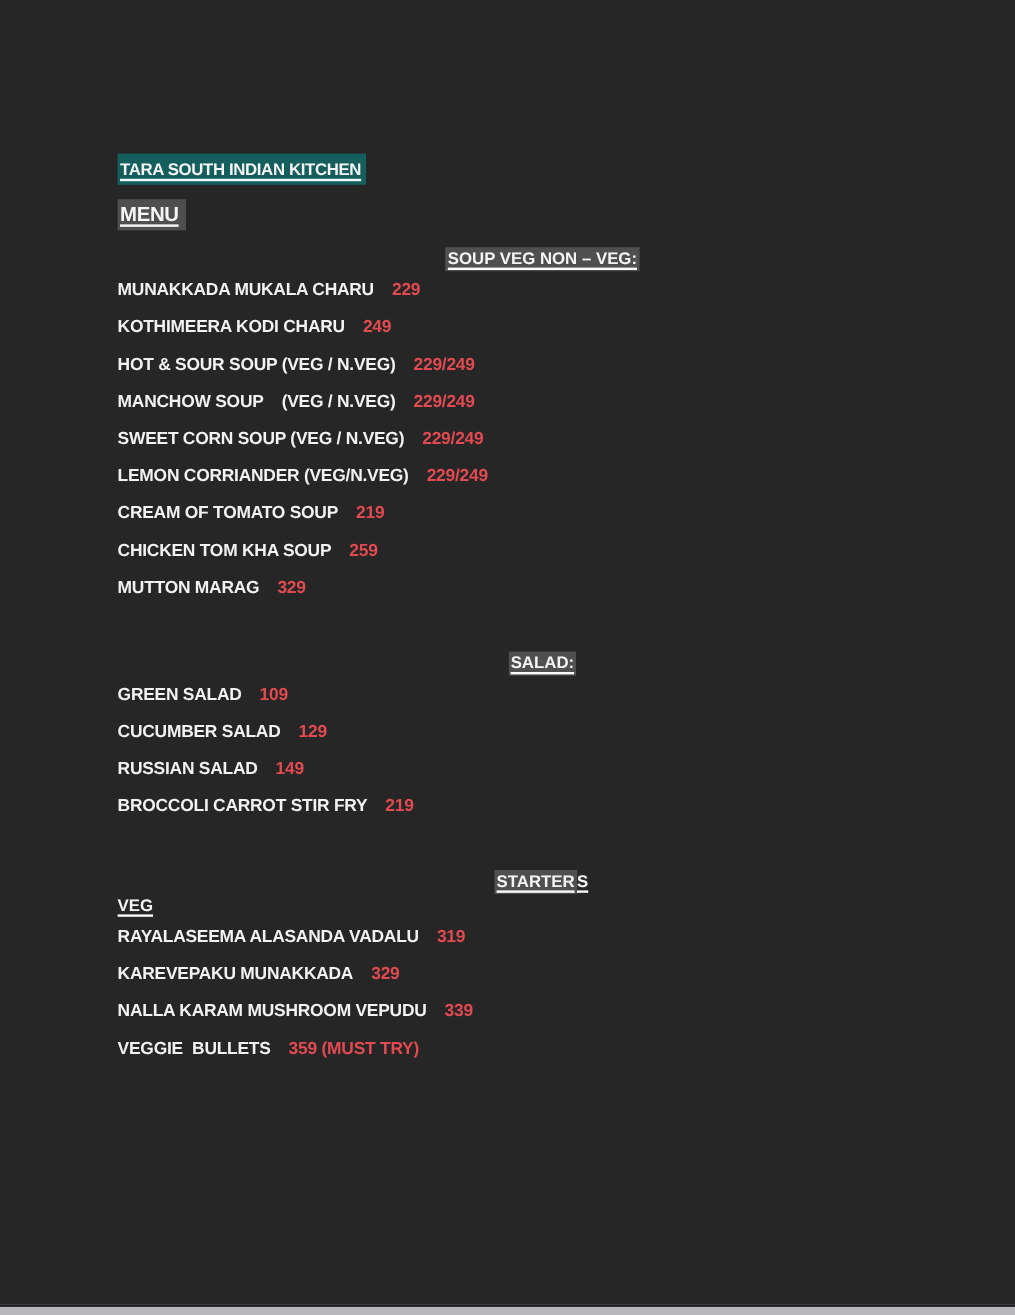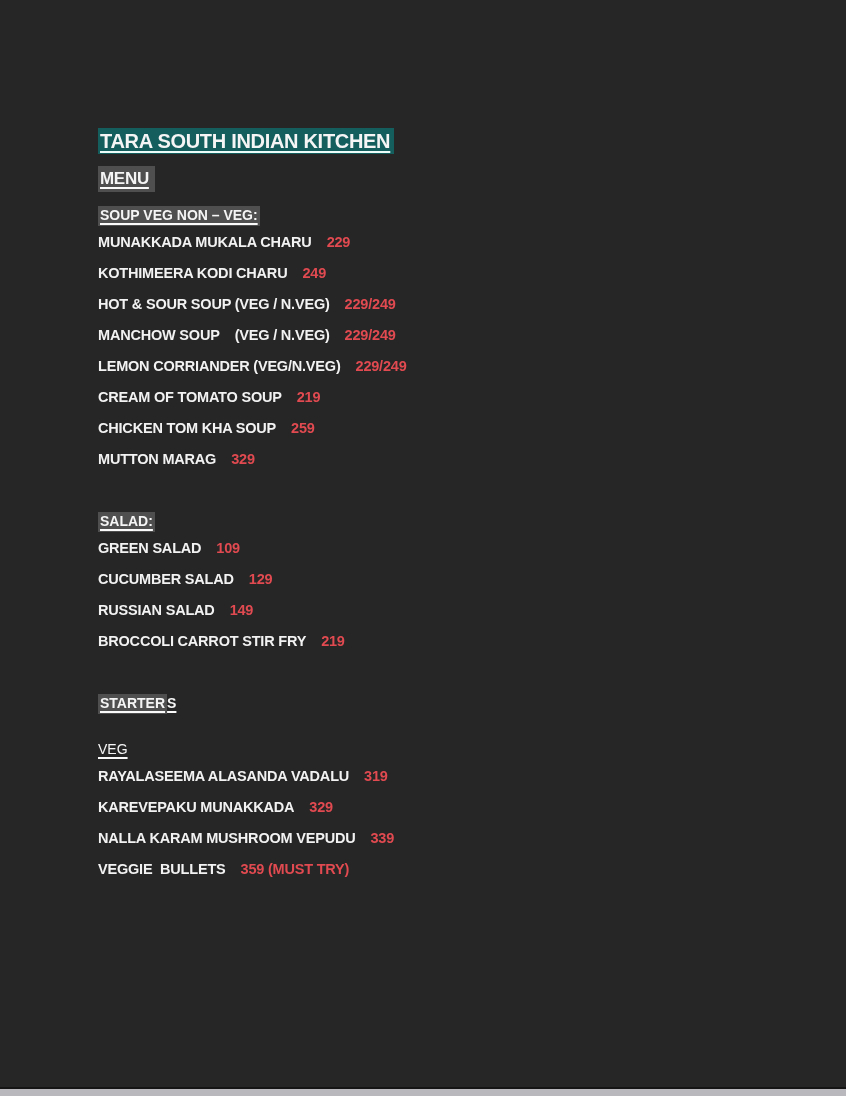--- a/index.html
+++ b/index.html
@@ -14,21 +14,21 @@
   }
 
   .content {
     position: absolute;
     left: 98px;
     top: 128px;
     right: 40px;
   }
 
   
-  .doc-title { margin: 0 0 12px 0; font-size: 20px; line-height: 20px; }
+  .doc-title { margin: 0 0 12px 0; font-size: 14px; line-height: 20px; }
   .doc-title .hl-teal {
     display: inline-block;
     background: var(--title_highlight, #145f5e);
     color: #f5f5f5;
     font-weight: 700;
     letter-spacing: -0.3px;
     padding: 3px 4px 3px 2px;
     text-decoration: underline;
     text-decoration-thickness: 1.5px;
     text-underline-offset: 3px;
@@ -47,42 +47,42 @@
     text-decoration: underline;
     text-decoration-thickness: 1.5px;
     text-underline-offset: 3px;
     text-decoration-color: #fafafa;
   }
 
   
   .menu-section { margin-top: 37px; }
   .menu-section:first-child { margin-top: 0; }
 
-  .section-heading { font-size: 14px; line-height: 15px; font-weight: 700; color: #f5f5f5; }
+  .section-heading { font-size: 14px; line-height: 15px; font-weight: 700; color: #f5f5f5; text-align: center; }
   .section-heading span {
     display: inline-block;
     text-decoration: underline;
     text-decoration-thickness: 1.5px;
     text-underline-offset: 3px;
     text-decoration-color: #fafafa;
   }
   .section-heading .seg-hl {
     background: var(--heading_highlight, #4f4f4f);
     padding: 2px 2px 3px 2px;
   }
   .section-heading .seg-plain {
     padding: 2px 2px 3px 0;
   }
 
   .section-subheading {
-    margin-top: 26px;
+    margin-top: 0;
     width: fit-content;
     font-size: 14px;
     line-height: 15px;
-    font-weight: 400;
+    font-weight: 700;
     color: #f5f5f5;
     padding: 2px 0 3px 0;
     text-decoration: underline;
     text-decoration-thickness: 1.5px;
     text-underline-offset: 3px;
     text-decoration-color: #fafafa;
   }
 
   .menu-items { margin-top: 1px; }
   .menu-item-row {
@@ -120,20 +120,21 @@
     <h2 class="menu-label"><span class="hl-gray">MENU</span></h2>
 
     <div id="sections">
         <div class="menu-section">
           <div class="section-heading"><span class="seg-hl">SOUP VEG NON – VEG:</span></div>
           <div class="menu-items">
             <div class="menu-item-row"><span class="menu-item-name">MUNAKKADA MUKALA CHARU</span><span class="menu-item-price">229</span></div>
             <div class="menu-item-row"><span class="menu-item-name">KOTHIMEERA KODI CHARU</span><span class="menu-item-price">249</span></div>
             <div class="menu-item-row"><span class="menu-item-name">HOT &amp; SOUR SOUP (VEG / N.VEG)</span><span class="menu-item-price">229/249</span></div>
             <div class="menu-item-row"><span class="menu-item-name">MANCHOW SOUP    (VEG / N.VEG)</span><span class="menu-item-price">229/249</span></div>
+            <div class="menu-item-row"><span class="menu-item-name">SWEET CORN SOUP (VEG / N.VEG)</span><span class="menu-item-price">229/249</span></div>
             <div class="menu-item-row"><span class="menu-item-name">LEMON CORRIANDER (VEG/N.VEG)</span><span class="menu-item-price">229/249</span></div>
             <div class="menu-item-row"><span class="menu-item-name">CREAM OF TOMATO SOUP</span><span class="menu-item-price">219</span></div>
             <div class="menu-item-row"><span class="menu-item-name">CHICKEN TOM KHA SOUP</span><span class="menu-item-price">259</span></div>
             <div class="menu-item-row"><span class="menu-item-name">MUTTON MARAG</span><span class="menu-item-price">329</span></div>
           </div>
         </div>
         <div class="menu-section">
           <div class="section-heading"><span class="seg-hl">SALAD:</span></div>
           <div class="menu-items">
             <div class="menu-item-row"><span class="menu-item-name">GREEN SALAD</span><span class="menu-item-price">109</span></div>

